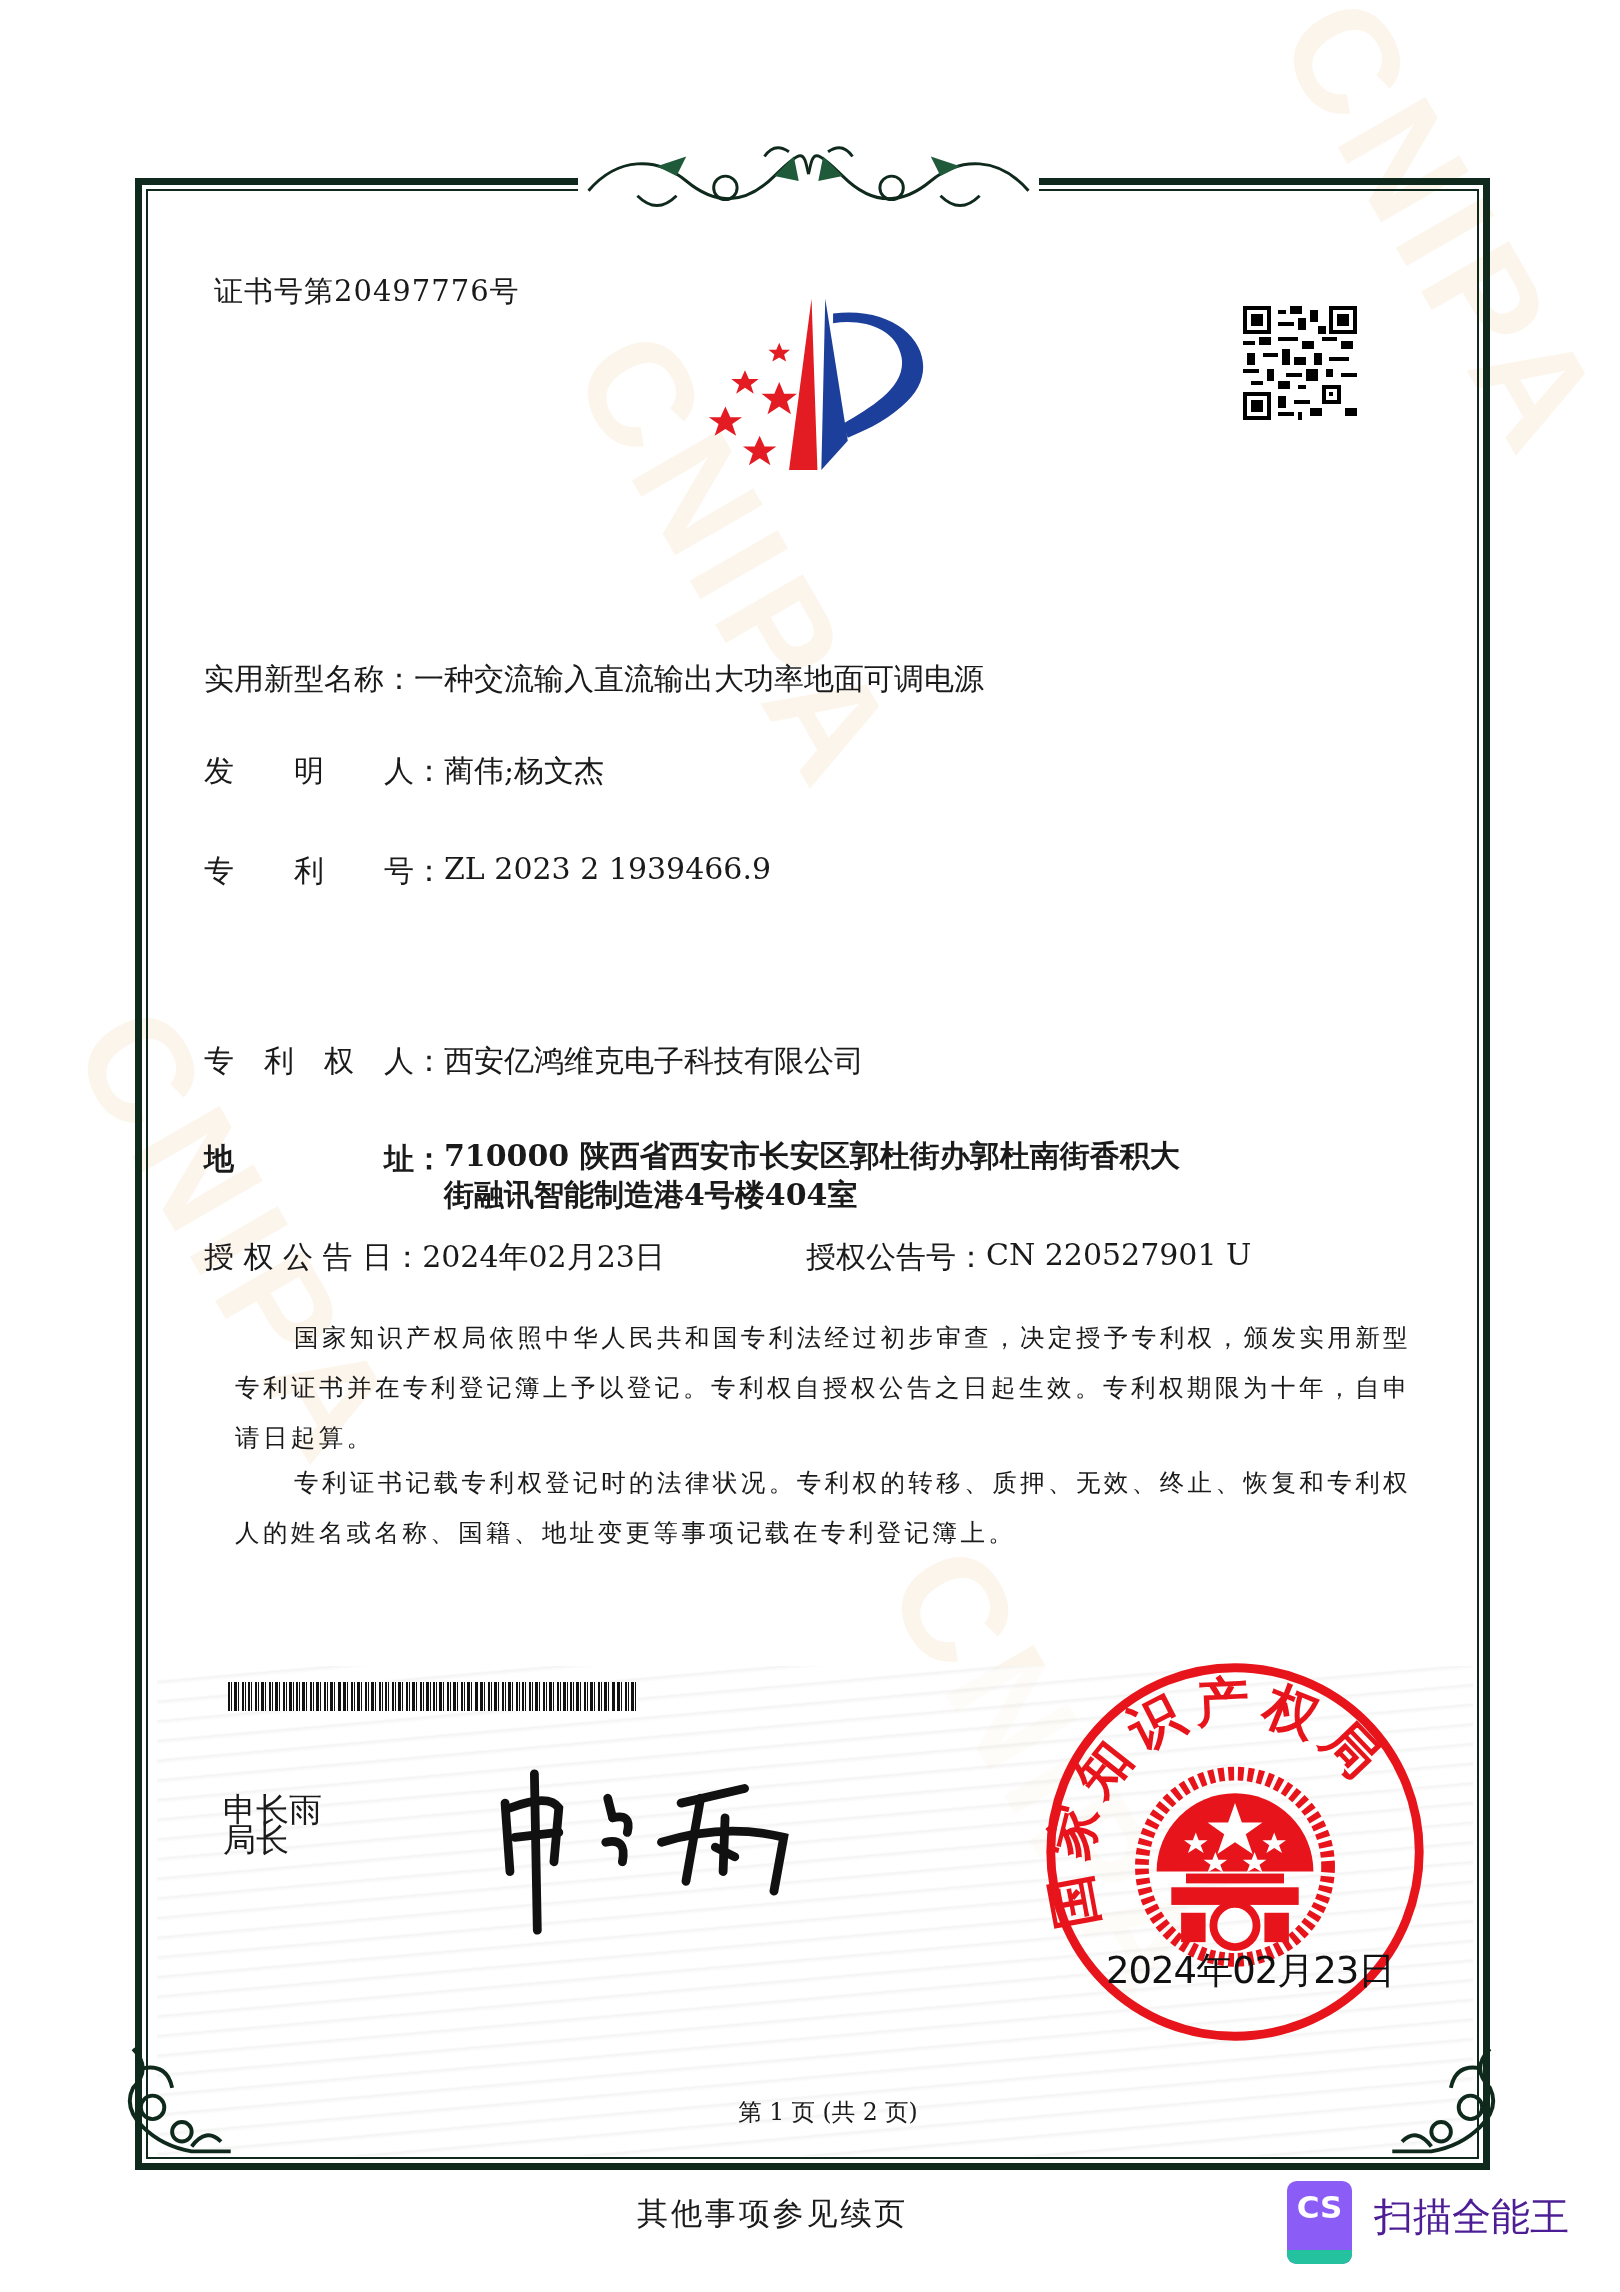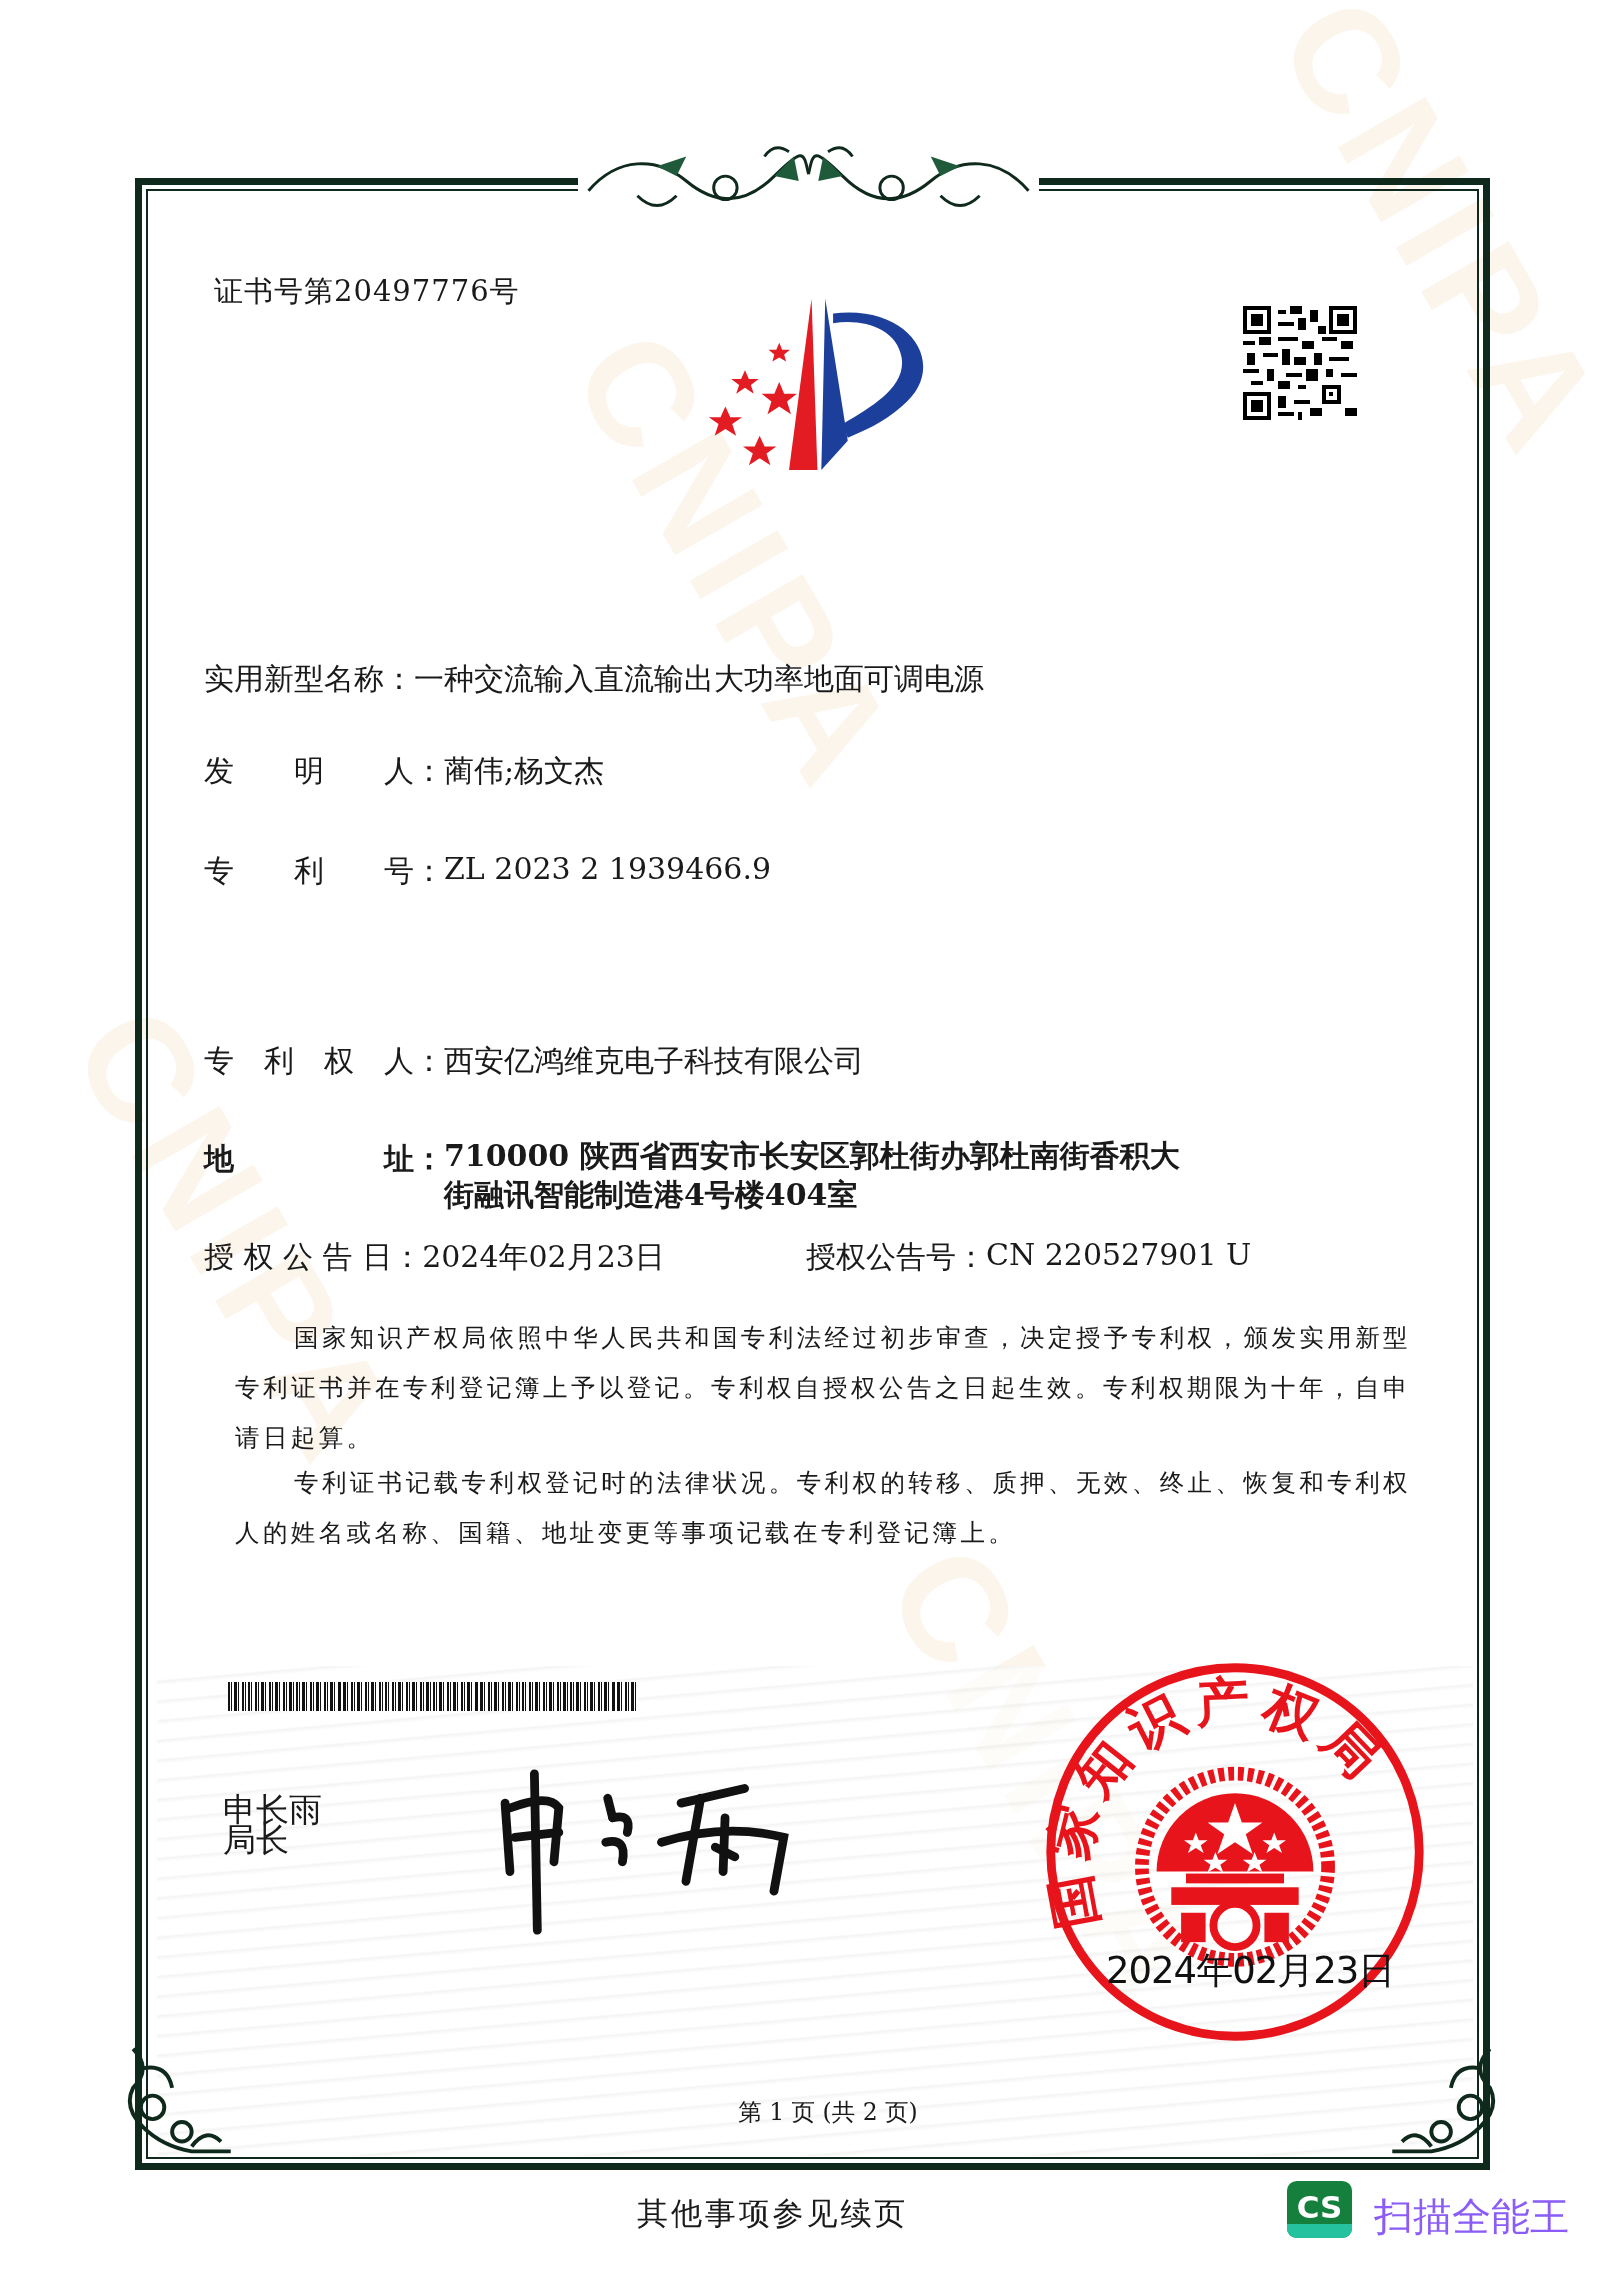--- a/index.html
+++ b/index.html
@@ -70,29 +70,29 @@
   .director-name { position: absolute; left: 223px; top: 1788px; font-size: 33px; font-family: "DejaVu Sans", sans-serif; }
   .signature { position: absolute; left: 490px; top: 1764px; width: 343px; height: 176px; }
   .seal { position: absolute; left: 1039px; top: 1656px; width: 392px; height: 392px; }
   .seal-date {
     position: absolute; left: 1106px; top: 1946px; font-size: 37px;
     font-family: "DejaVu Sans", sans-serif; color: #111; letter-spacing: -1px;
   }
   .page-info { position: absolute; left: 0; right: 0; top: 2096px; text-align: center; font-size: 23.5px; padding-left: 36px; }
   .other-items { position: absolute; left: 637px; top: 2193px; font-size: 31px; letter-spacing: 2.9px; }
   .cs-badge {
-    position: absolute; left: 1287px; top: 2181px; width: 33px; height: 57px;
-    width: 65px; border-radius: 9.8px; overflow: hidden; background: #15803d;
+    position: absolute; left: 1287px; top: 2181px; width: 33px; height: 83px;
+    width: 65px; border-radius: 9.8px; overflow: hidden; background: #8b5cf6;
   }
   .cs-badge .cs-bottom { position: absolute; left: 0; right: 0; bottom: 0; height: 13.7px; background: #25c2a0; }
   .cs-badge .cs-text {
     position: absolute; left: 0; right: 0; top: 7.8px; text-align: center; color: #fff;
     font-family: "DejaVu Sans", sans-serif; font-weight: bold; font-size: 31px;
   }
-  .cs-app { position: absolute; left: 1374px; top: 2190px; font-size: 39px; font-family: "DejaVu Sans", sans-serif; color: #8b5cf6; }
+  .cs-app { position: absolute; left: 1374px; top: 2190px; font-size: 39px; font-family: "DejaVu Sans", sans-serif; color: #4c1d95; }
 </style>
 </head>
 <body>
 
 <div class="watermark" style="left:1392px; top:-29px;">CNIPA</div>
 <div class="watermark" style="left:686px; top:304px;">CNIPA</div>
 <div class="watermark" style="left:186px; top:980px;">CNIPA</div>
 <div class="watermark" style="left:1000px; top:1519px;">CNIPA</div>
 
 <div class="wave-bg"></div>

